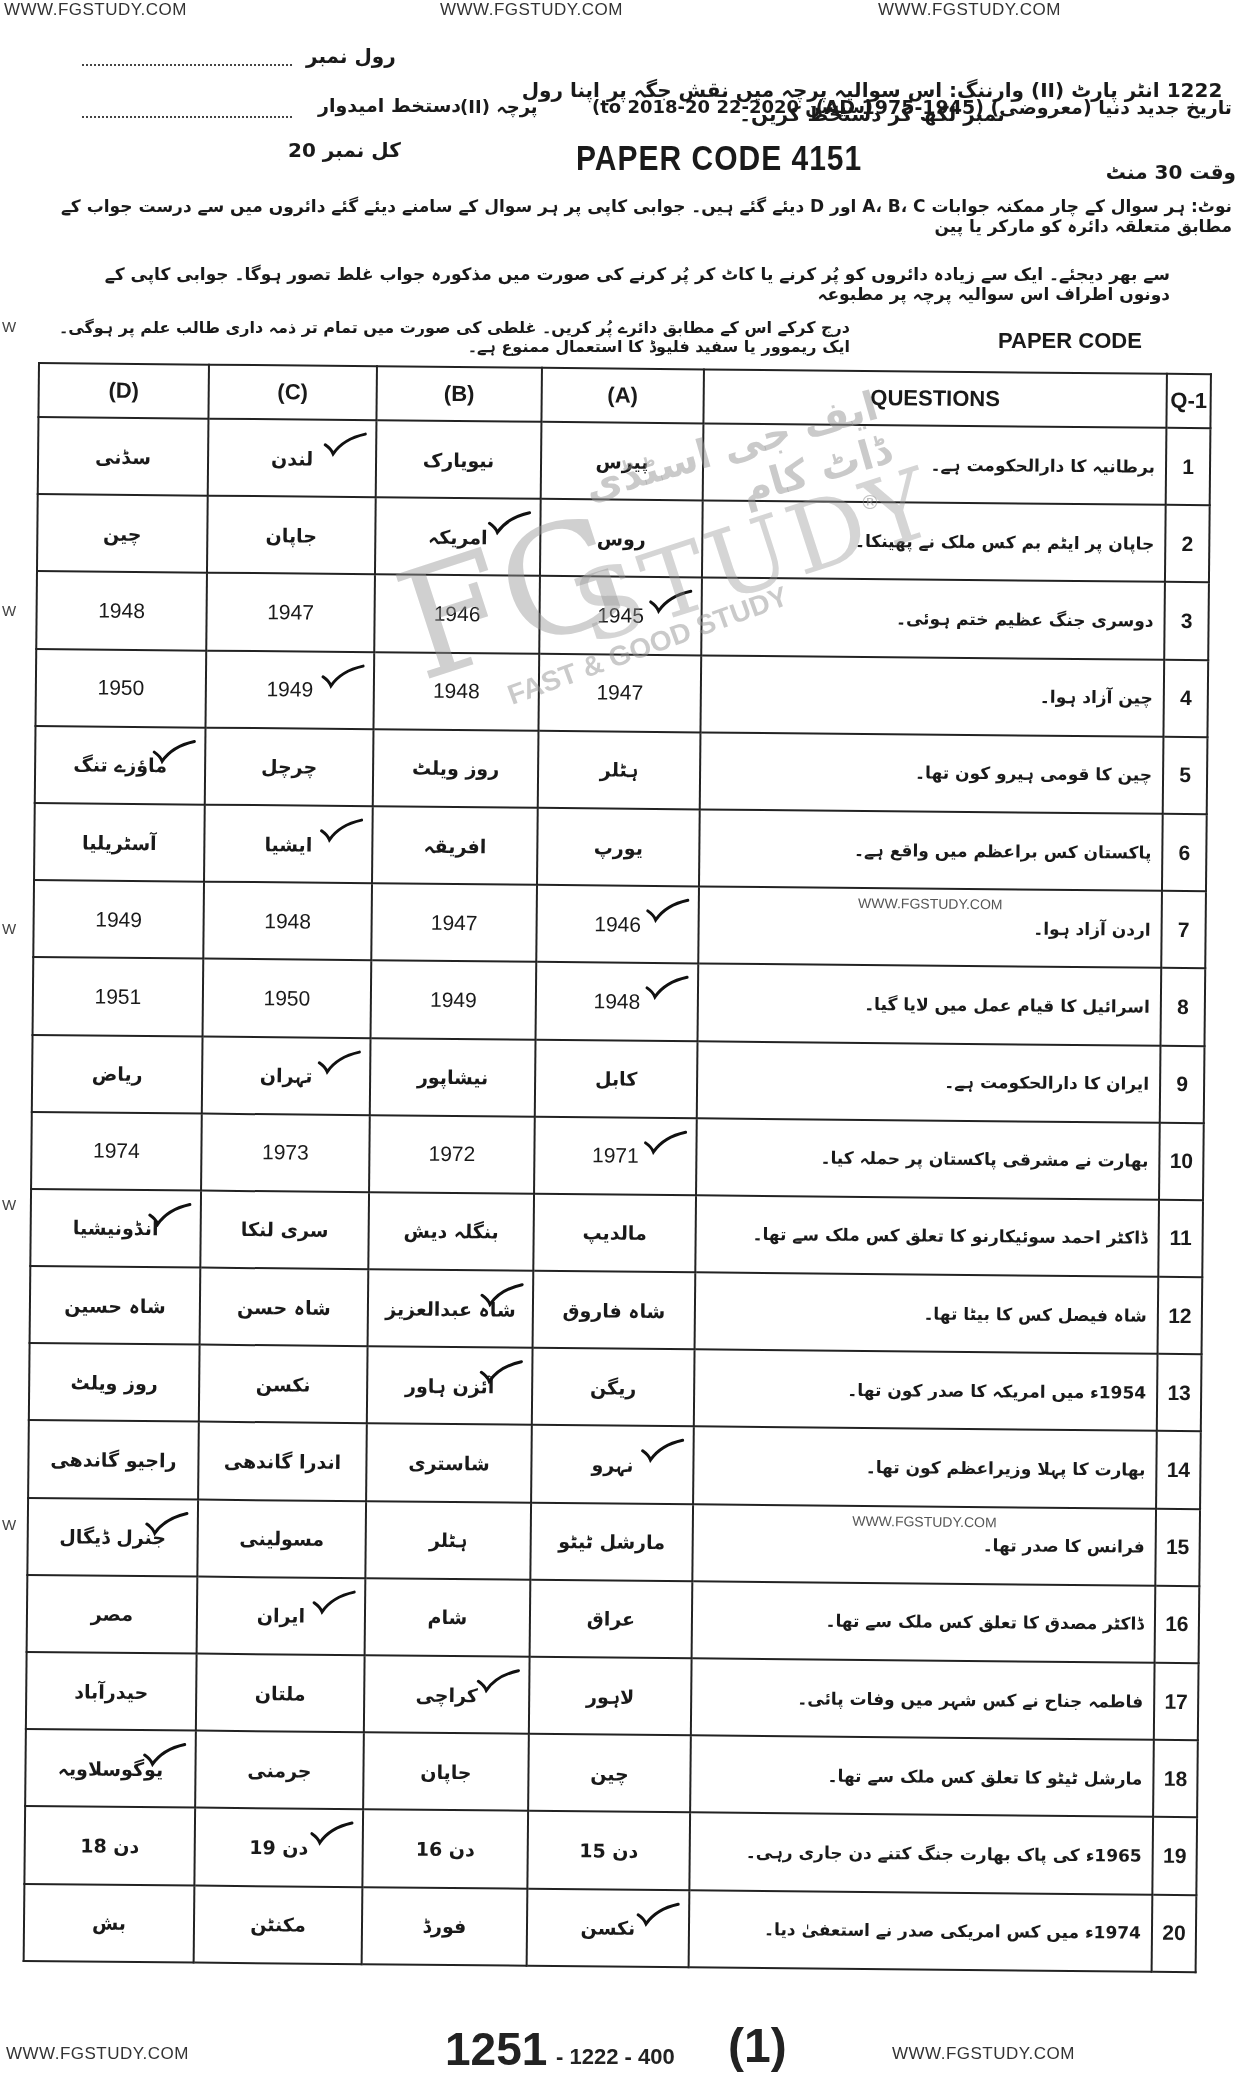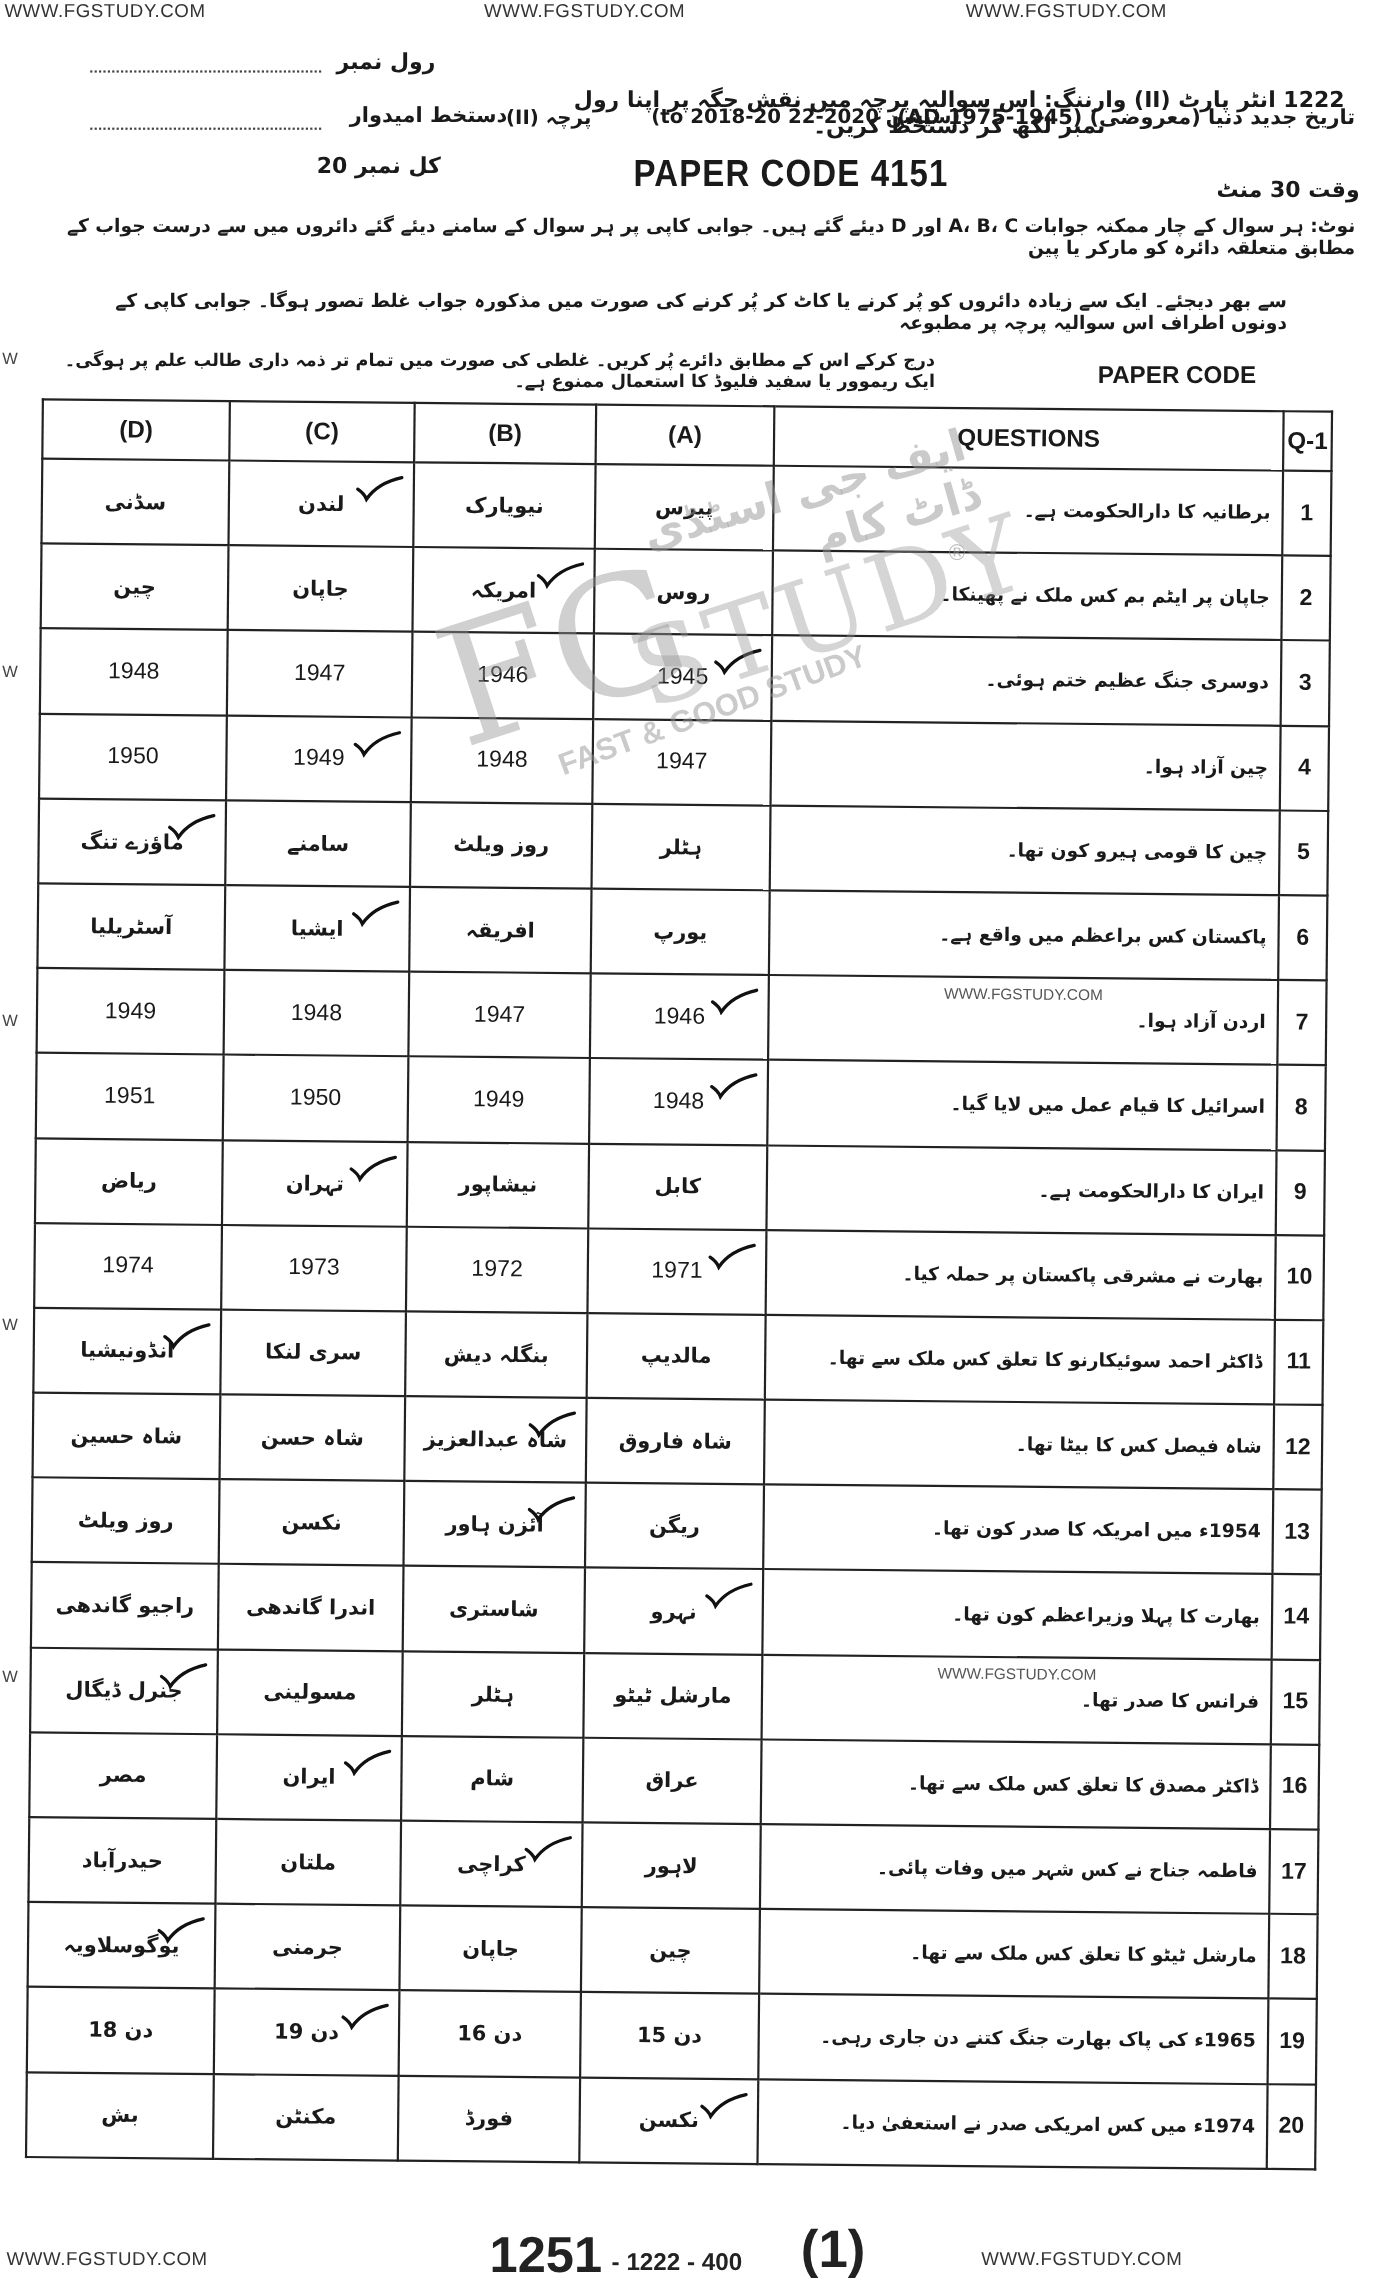--- a/index.html
+++ b/index.html
@@ -126,21 +126,21 @@
               </svg></span></td>
           <td class="opt"><span>1948</span></td>
           <td class="opt"><span>1947</span></td>
           <td class="q"><span>چین آزاد ہوا۔</span></td>
           <td class="num">4</td>
         </tr>
         <tr>
           <td class="opt ur"><span>ماؤزے تنگ</span><span class="tick" style="right: 8px; top: 10px;"><svg viewBox="0 0 46 26">
                 <path d="M4 14 Q10 18 12 23 Q22 8 44 3" fill="none" stroke="#111" stroke-width="3" stroke-linecap="round"></path>
               </svg></span></td>
-          <td class="opt ur"><span>سامنے</span></td>
+          <td class="opt ur"><span>چرچل</span></td>
           <td class="opt ur"><span>روز ویلٹ</span></td>
           <td class="opt ur"><span>ہٹلر</span></td>
           <td class="q"><span>چین کا قومی ہیرو کون تھا۔</span></td>
           <td class="num">5</td>
         </tr>
         <tr>
           <td class="opt ur"><span>آسٹریلیا</span></td>
           <td class="opt ur"><span>ایشیا</span><span class="tick" style="right: 8px; top: 10px;"><svg viewBox="0 0 46 26">
                 <path d="M4 14 Q10 18 12 23 Q22 8 44 3" fill="none" stroke="#111" stroke-width="3" stroke-linecap="round"></path>
               </svg></span></td>

